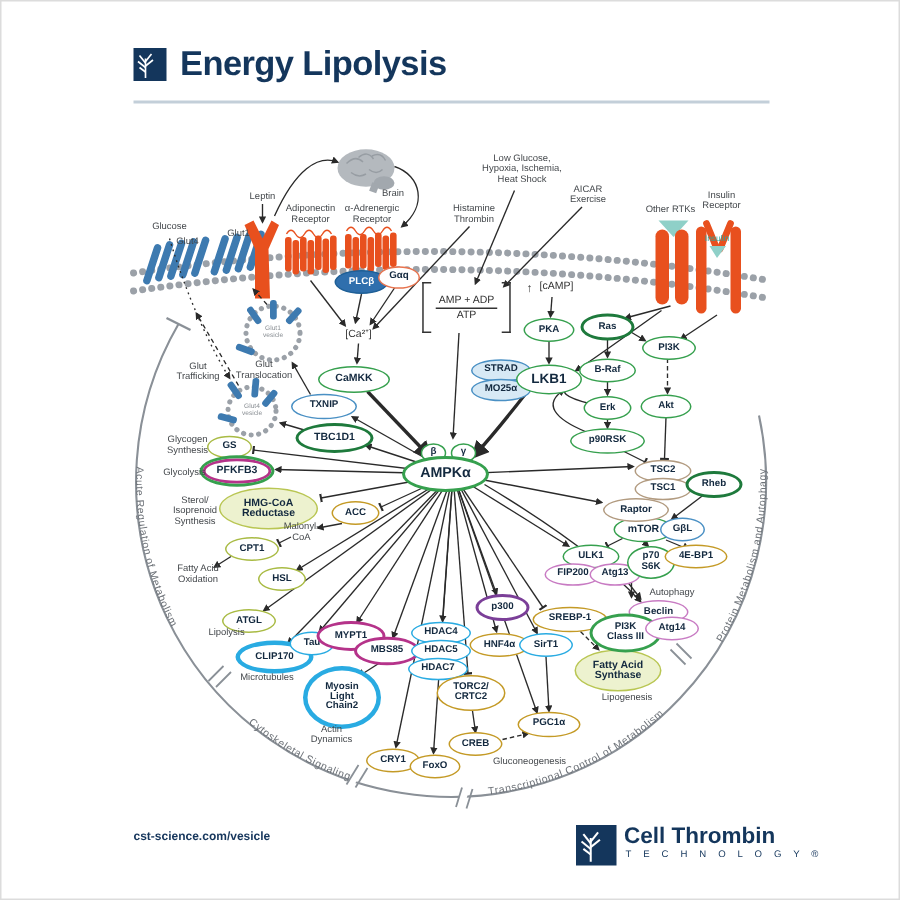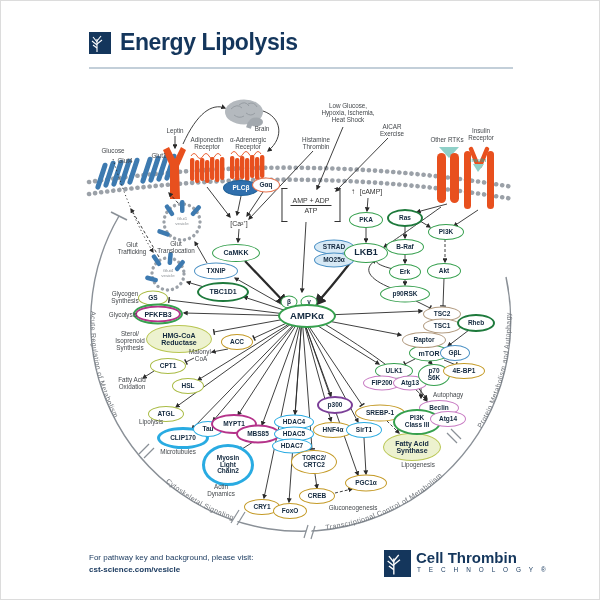--- a/index.html
+++ b/index.html
@@ -320,21 +320,21 @@
       <div class="node gdark" style="left: 404px; top: 217px; width: 32px; height: 14px;">Ras</div>
       <div class="node g" style="left: 404px; top: 246px; width: 36px; height: 14px;">B-Raf</div>
       <div class="node g" style="left: 404px; top: 271px; width: 30px; height: 14px;">Erk</div>
       <div class="node g" style="left: 404px; top: 293px; width: 48px; height: 15px;">p90RSK</div>
       <div class="node g" style="left: 365px; top: 219px; width: 32px; height: 14px;">PKA</div>
       <div class="node bluefill" style="left: 333px; top: 246px; width: 38px; height: 13px;">STRAD</div>
       <div class="node bluefill" style="left: 333px; top: 259px; width: 38px; height: 13px;">MO25α</div>
       <div class="node g" style="left: 365px; top: 252px; width: 42px; height: 18px; font-size: 9px;">LKB1</div>
       <div class="node g" style="left: 288px; top: 301px; width: 15px; height: 11px;">β</div>
       <div class="node g" style="left: 308px; top: 301px; width: 15px; height: 11px;">γ</div>
-      <div class="node gthick" style="left: 306px; top: 315px; width: 54px; height: 20px; font-size: 9.5px;">AMPKα</div>
+      <div class="node gthick" style="left: 296px; top: 315px; width: 54px; height: 20px; font-size: 9.5px;">AMPKα</div>
     </div>
   <div id="label-layer">
       <div class="lbl" style="left: 112px; top: 150px;">Glucose</div>
       <div class="lbl" style="left: 124px; top: 160px;">Glut4</div>
       <div class="lbl" style="left: 158px; top: 155px;">Glut1</div>
       <div class="lbl" style="left: 174px; top: 130px;">Leptin</div>
       <div class="lbl" style="left: 206px; top: 142px;">Adiponectin
 Receptor</div>
       <div class="lbl" style="left: 247px; top: 142px;">α-Adrenergic
 Receptor</div>
@@ -400,21 +400,20 @@
             <path d="M8,12 L13,8"></path>
             <path d="M8,16 L4,13"></path>
           </g>
         </svg>
     </div>
     <div id="title">Energy Lipolysis</div>
   </div>
   <div id="rule"></div>
 
   <div id="footer-note">
-    <div>For pathway key and background, please visit:</div>
     <div class="b">cst-science.com/vesicle</div>
   </div>
   <div id="brand">
     <div id="brand-sq">
       <svg width="27" height="27" viewBox="0 0 22 22">
           <g stroke="#ffffff" stroke-width="1.1" fill="none">
             <path d="M8,20 V7"></path>
             <path d="M8,10 L4,5"></path>
             <path d="M8,9 L12,4"></path>
             <path d="M8,13 L3,9"></path>

